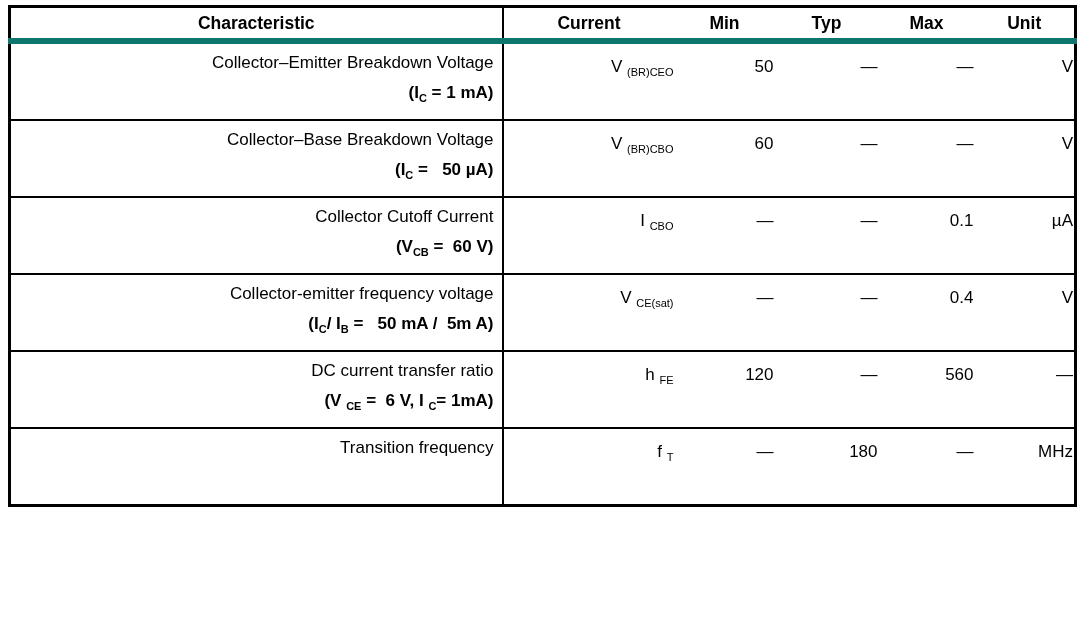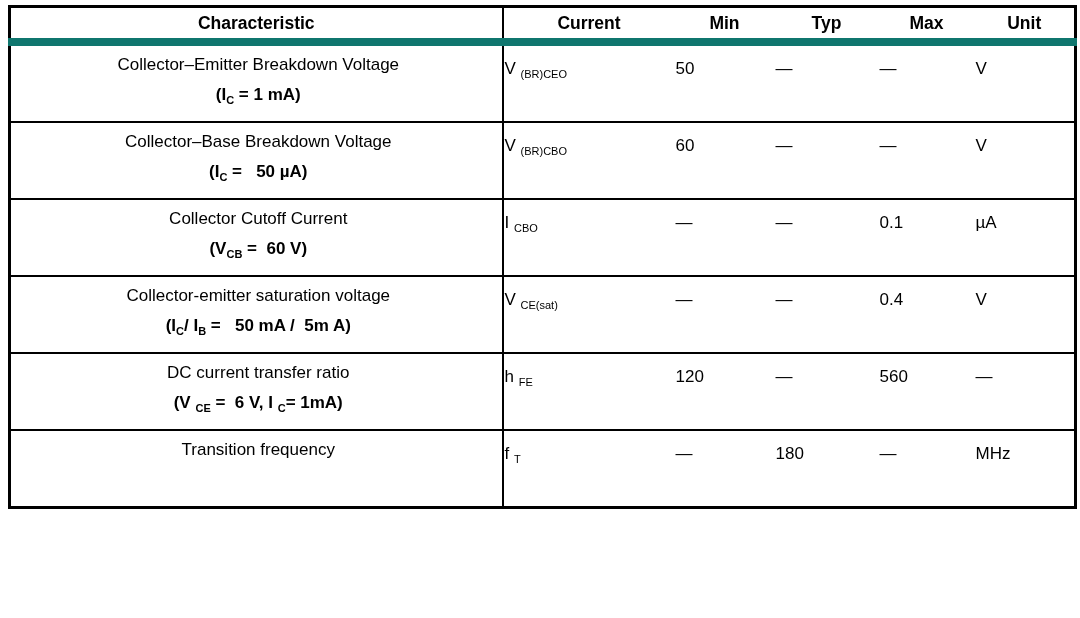--- a/index.html
+++ b/index.html
@@ -24,48 +24,48 @@
     border-collapse: collapse;
     table-layout: fixed;
     border: 3px solid #000000;
   }
   table.char-table th {
     height: 30px;
     padding: 0;
     font-size: 17.5px;
     font-weight: bold;
     vertical-align: middle;
-    border-bottom: 8px solid #0f766e;
+    border-bottom: 6px solid #0f766e;
   }
   th.col-char, td.char-cell {
     border-right: 2px solid #000000;
   }
   tbody td {
     border-top: 2px solid #000000;
     height: 61px;
     font-size: 17px;
     vertical-align: top;
   }
   td.char-cell {
     padding: 4px 8px 0 12px;
-    text-align: center;
+    text-align: right;
   }
   .char-name {
     line-height: 29px;
     white-space: pre;
     font-size: 17px;
   }
   .char-cond {
     line-height: 31px;
     white-space: pre;
     font-size: 17px;
     font-weight: bold;
   }
   td.sym-cell, td.val-cell {
-    text-align: left;
+    text-align: right;
     padding-top: 13px;
     line-height: 20px;
     white-space: pre;
   }
   sub {
     font-size: 11px;
     line-height: 0;
   }
 </style>
 </head>
@@ -125,21 +125,21 @@
       <td class="sym-cell"><span>I </span><sub>CBO</sub></td>
       <td class="val-cell min">—</td>
       <td class="val-cell typ">—</td>
       <td class="val-cell max">0.1</td>
       <td class="val-cell unit">µA</td>
     </tr>
 
 
     <tr class="data-row">
       <td class="char-cell">
-        <div class="char-name">Collector-emitter saturation voltage</div>
+        <div class="char-name">Collector-emitter frequency voltage</div>
         <div class="char-cond"><span>(I</span><sub>C</sub><span>/ I</span><sub>B</sub><span> =   50 mA /  5m A)</span></div>
       </td>
       <td class="sym-cell"><span>V </span><sub>CE(sat)</sub></td>
       <td class="val-cell min">—</td>
       <td class="val-cell typ">—</td>
       <td class="val-cell max">0.4</td>
       <td class="val-cell unit">V</td>
     </tr>
 
     <tr class="data-row">

